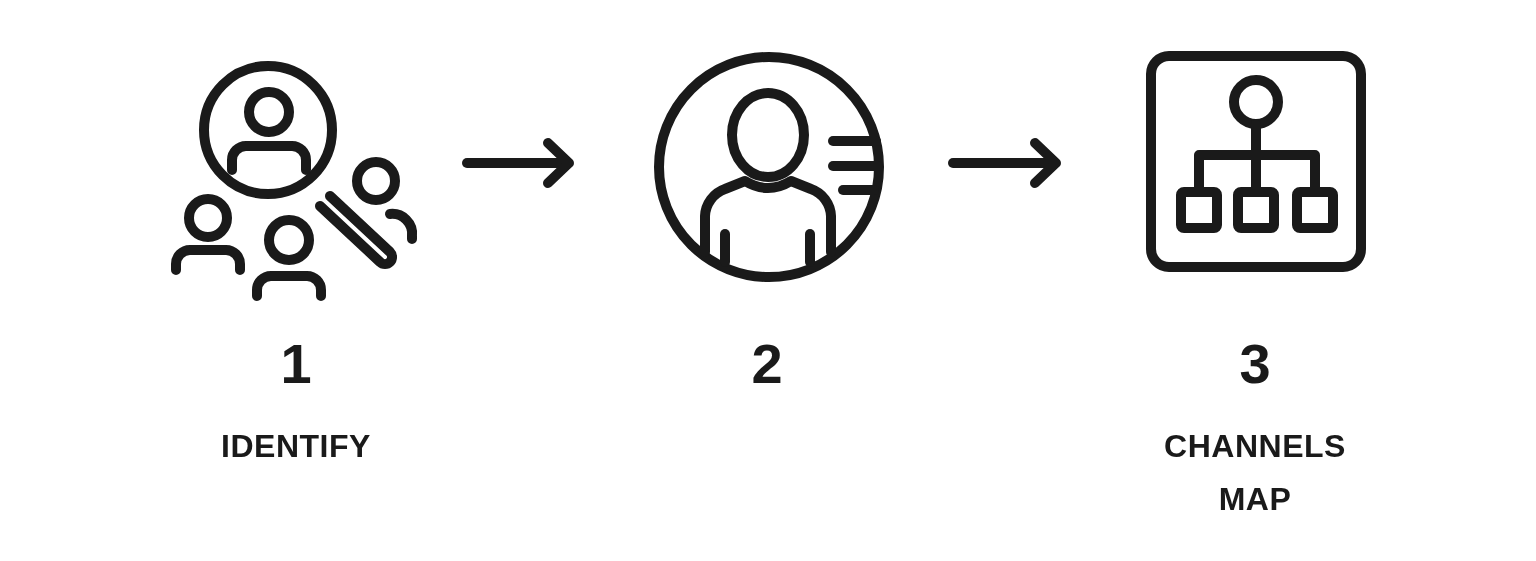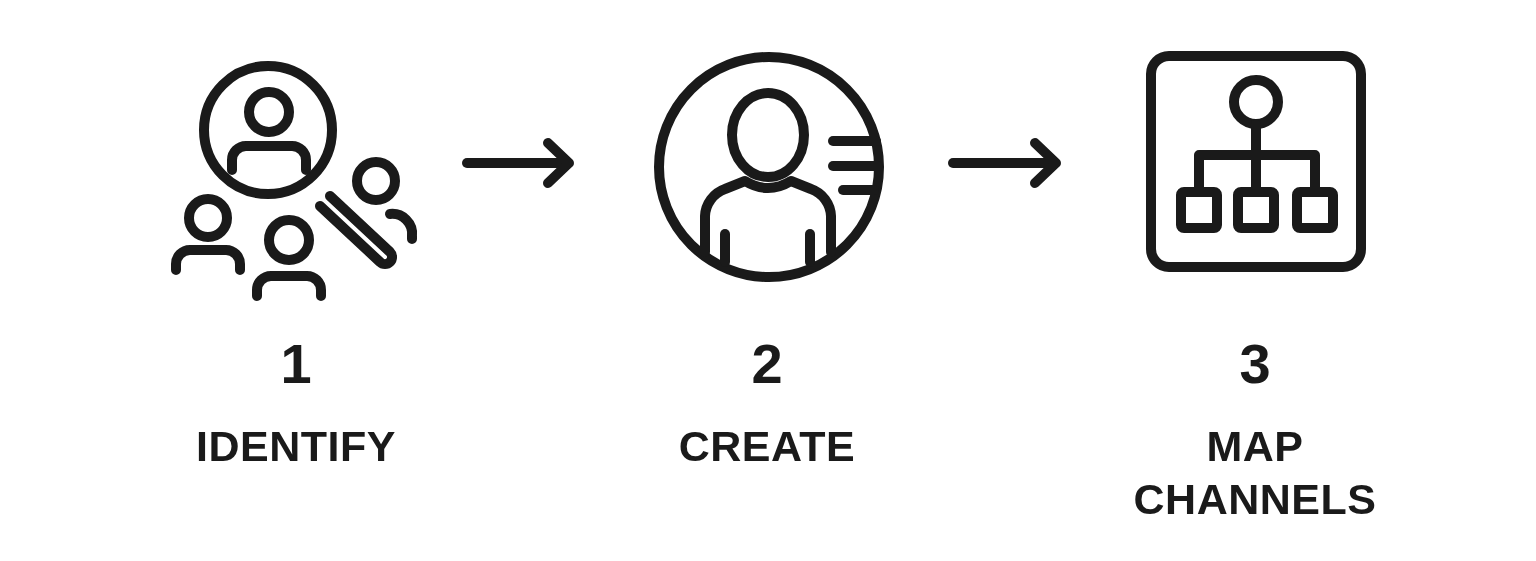--- a/index.html
+++ b/index.html
@@ -1,21 +1,21 @@
 <!DOCTYPE html>
 <html><head>
 <meta charset="utf-8">
 <style>
   html, body { margin: 0; padding: 0; background: #ffffff; }
   body { width: 1536px; height: 561px; position: relative; overflow: hidden;
          font-family: "Liberation Sans", "DejaVu Sans", sans-serif; color: #1a1a1a; }
   svg.icons { position: absolute; left: 0; top: 0; }
   .step-text { position: absolute; text-align: center; width: 420px; }
   .num { font-size: 56px; font-weight: 700; line-height: 1; }
-  .label { font-size: 43px; font-weight: 700; line-height: 53px; letter-spacing: 0.5px; }
+  .label { font-size: 32px; font-weight: 700; line-height: 53px; letter-spacing: 0.5px; }
 </style>
 </head>
 <body>
 
 <svg class="icons" width="1536" height="561" viewBox="0 0 1536 561" fill="none" stroke="#1a1a1a" stroke-width="10" stroke-linecap="round" stroke-linejoin="round">
 
   <g>
     <circle cx="268" cy="130" r="64"></circle>
     <circle cx="269" cy="112" r="20"></circle>
     <path d="M232 170 v-10 a14 14 0 0 1 14 -14 h46 a14 14 0 0 1 14 14 v10"></path>
@@ -63,23 +63,22 @@
 <div class="step-text" style="left:86px; top:336px;">
   <div class="num">1</div>
   <div class="label" style="margin-top:28px;">
     <div>IDENTIFY</div>
   </div>
 </div>
 
 <div class="step-text" style="left:557px; top:336px;">
   <div class="num">2</div>
   <div class="label" style="margin-top:28px;">
-    <div>CREATE</div>
   </div>
 </div>
 
 <div class="step-text" style="left:1045px; top:336px;">
   <div class="num">3</div>
   <div class="label" style="margin-top:28px;">
+    <div>CHANNELS</div>
     <div>MAP</div>
-    <div>CHANNELS</div>
   </div>
 </div>
 
 </body></html>

